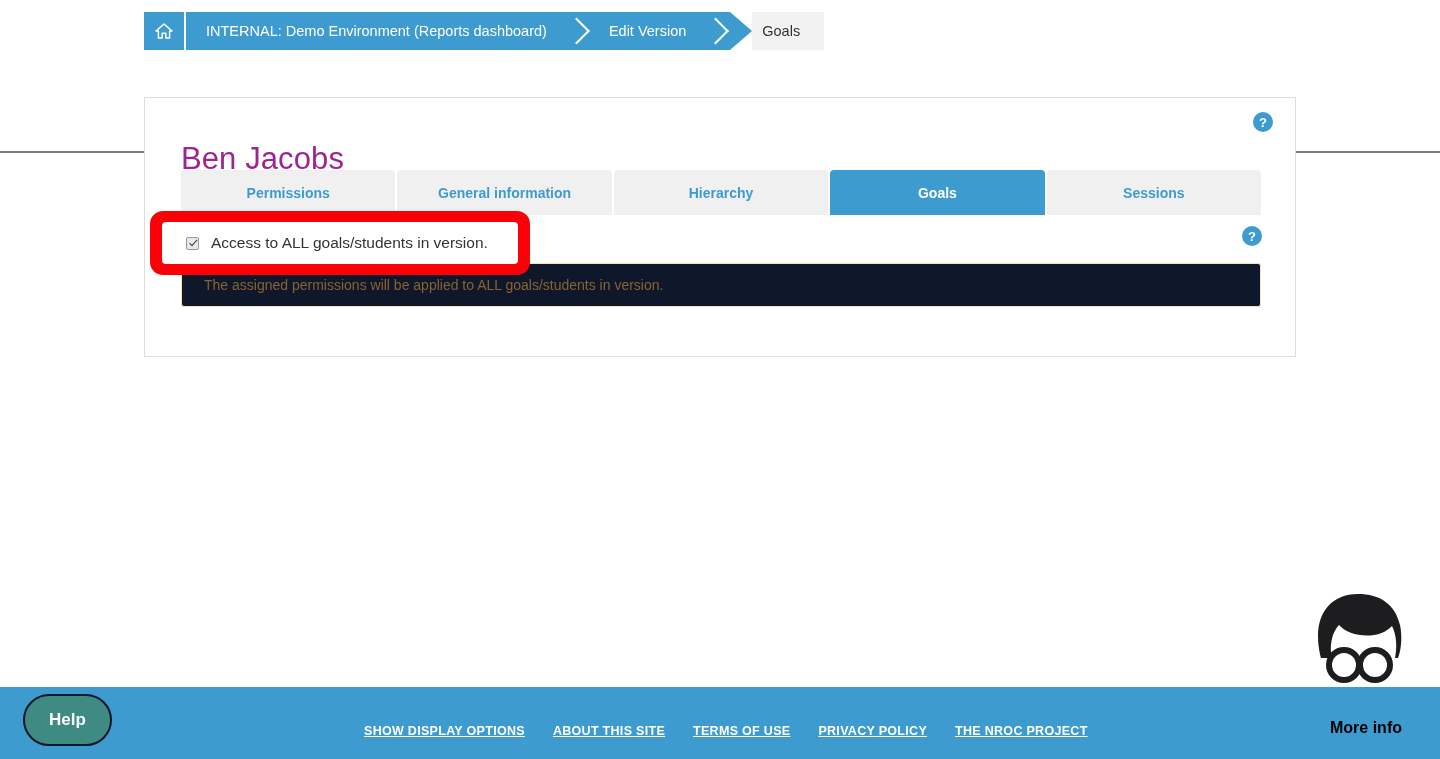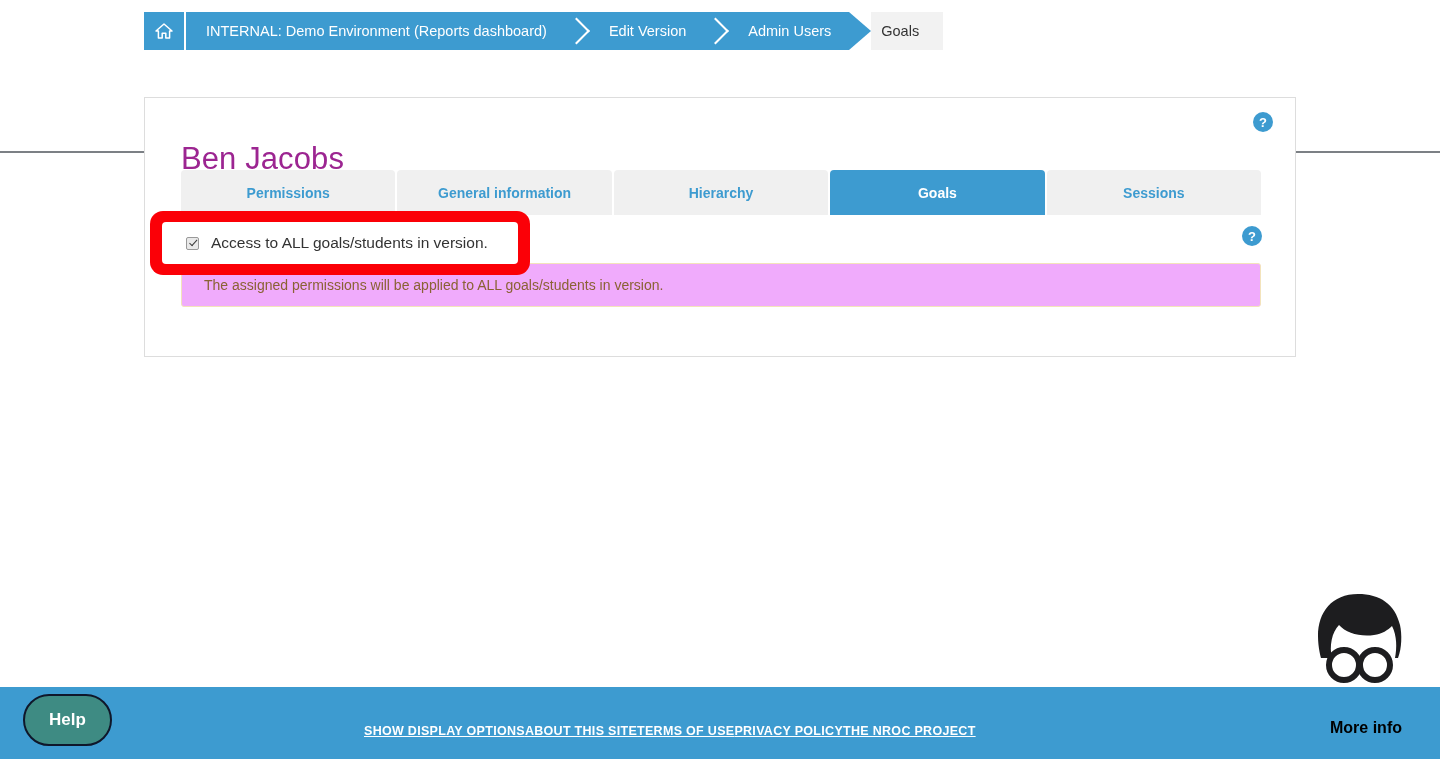--- a/index.html
+++ b/index.html
@@ -174,21 +174,21 @@
     color: #333333;
     cursor: pointer;
   }
   .row-help {
     position: absolute;
     right: -1px; top: 11px;
   }
 
   .alert {
     margin-top: 6px;
-    background: #f0abfc;
+    background: #0f172a;
     border: 1px solid #f3e3bb;
     border-radius: 3px;
     height: 44px;
     display: flex; align-items: center;
     padding: 0 22px;
     font-size: 14px;
     color: #8a6234;
   }
 
   
@@ -239,20 +239,21 @@
     font-size: 17px;
     font-weight: bold;
     display: flex; align-items: center; justify-content: center;
     cursor: pointer;
     z-index: 6;
   }
   .footer-links {
     position: absolute;
     left: 364px; top: 724px;
     display: flex;
+    gap: 28px;
   }
   .footer-links a {
     color: #ffffff;
     font-size: 12.5px;
     font-weight: bold;
     text-decoration: underline;
     letter-spacing: 0.3px;
     white-space: nowrap;
     cursor: pointer;
   }
@@ -283,23 +284,20 @@
     <div class="bc-seg first">
       <span>INTERNAL: Demo Environment (Reports dashboard)</span>
     </div>
     <div class="bc-arrow"></div>
 
     <div class="bc-seg">
       <span>Edit Version</span>
     </div>
     <div class="bc-arrow"></div>
 
-    <div class="bc-seg">
-      <span>Admin Users</span>
-    </div>
     <div class="bc-tail"></div>
 
     <div class="bc-current">
       <span>Goals</span>
     </div>
   </nav>
 
   <div class="page-rule-left"></div>
   <div class="page-rule-right"></div>
 

